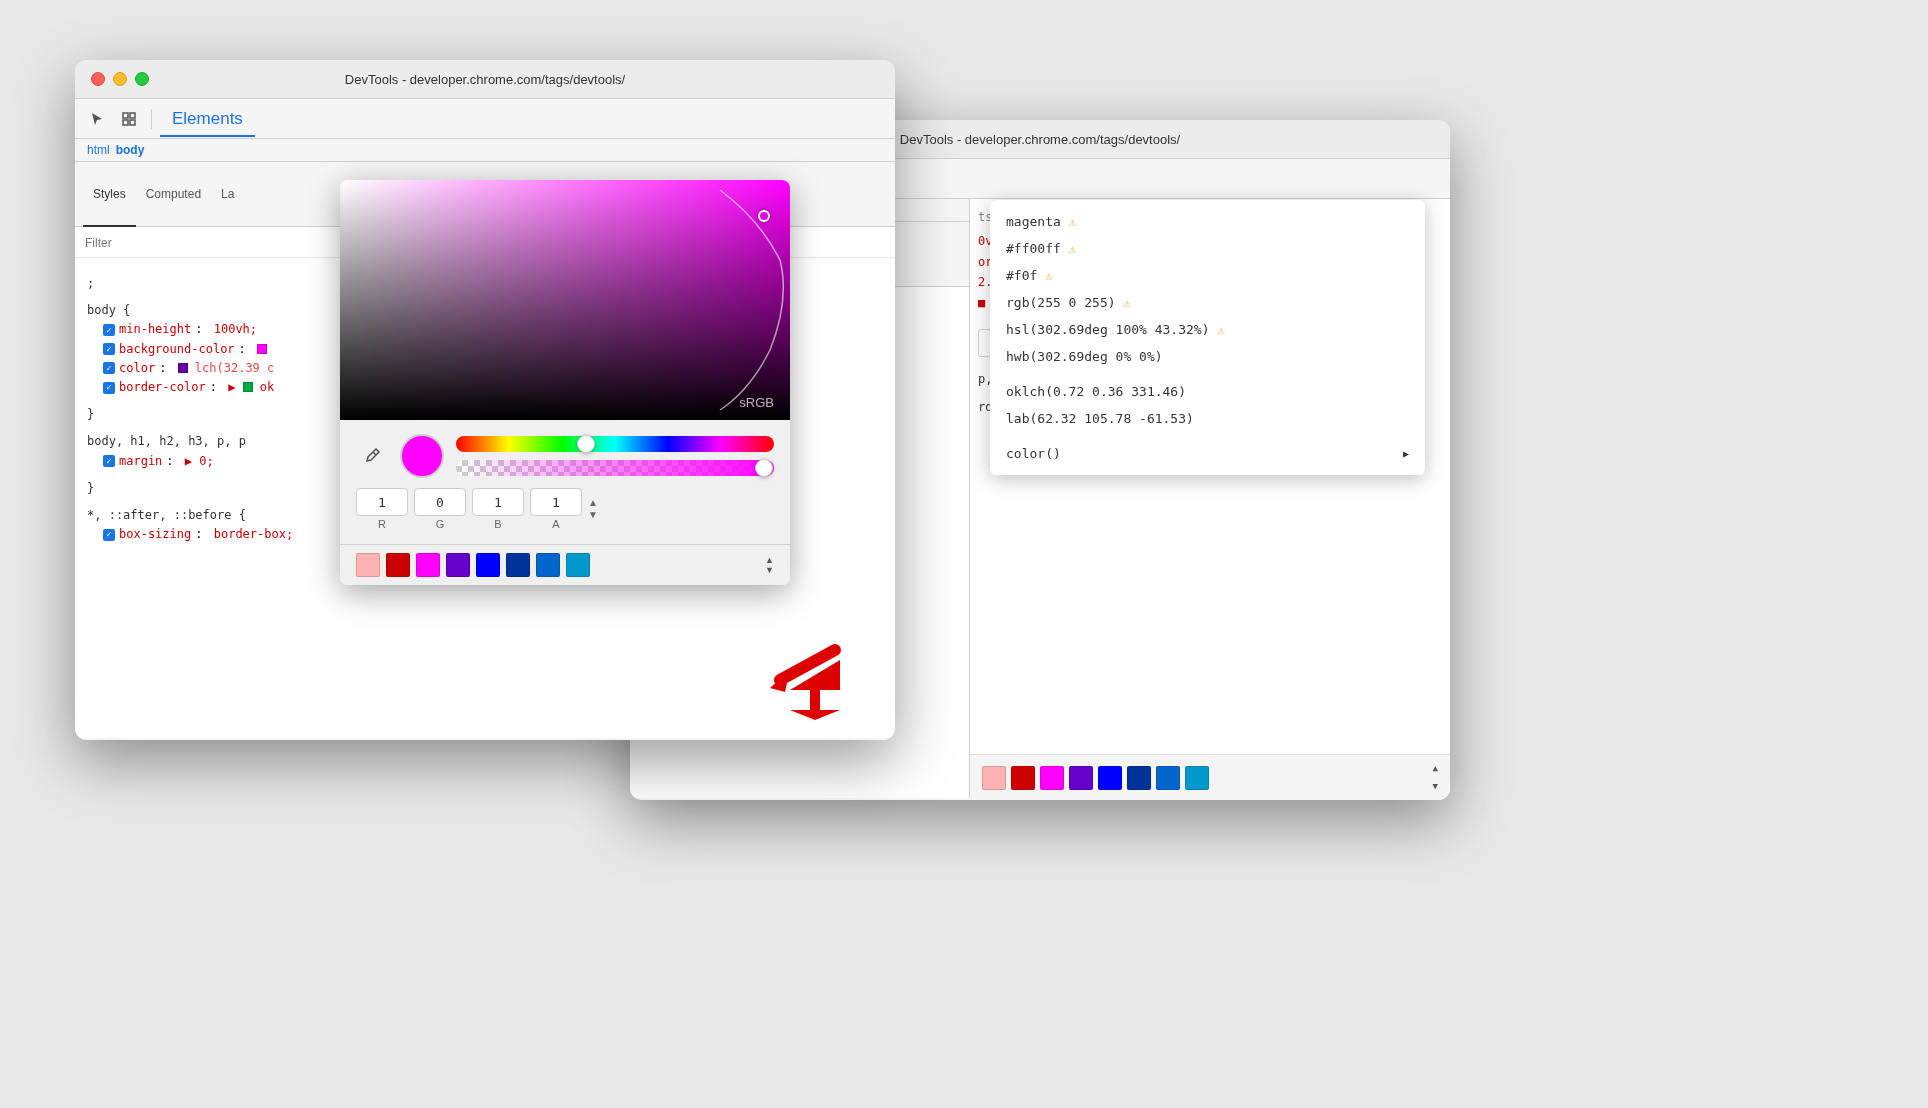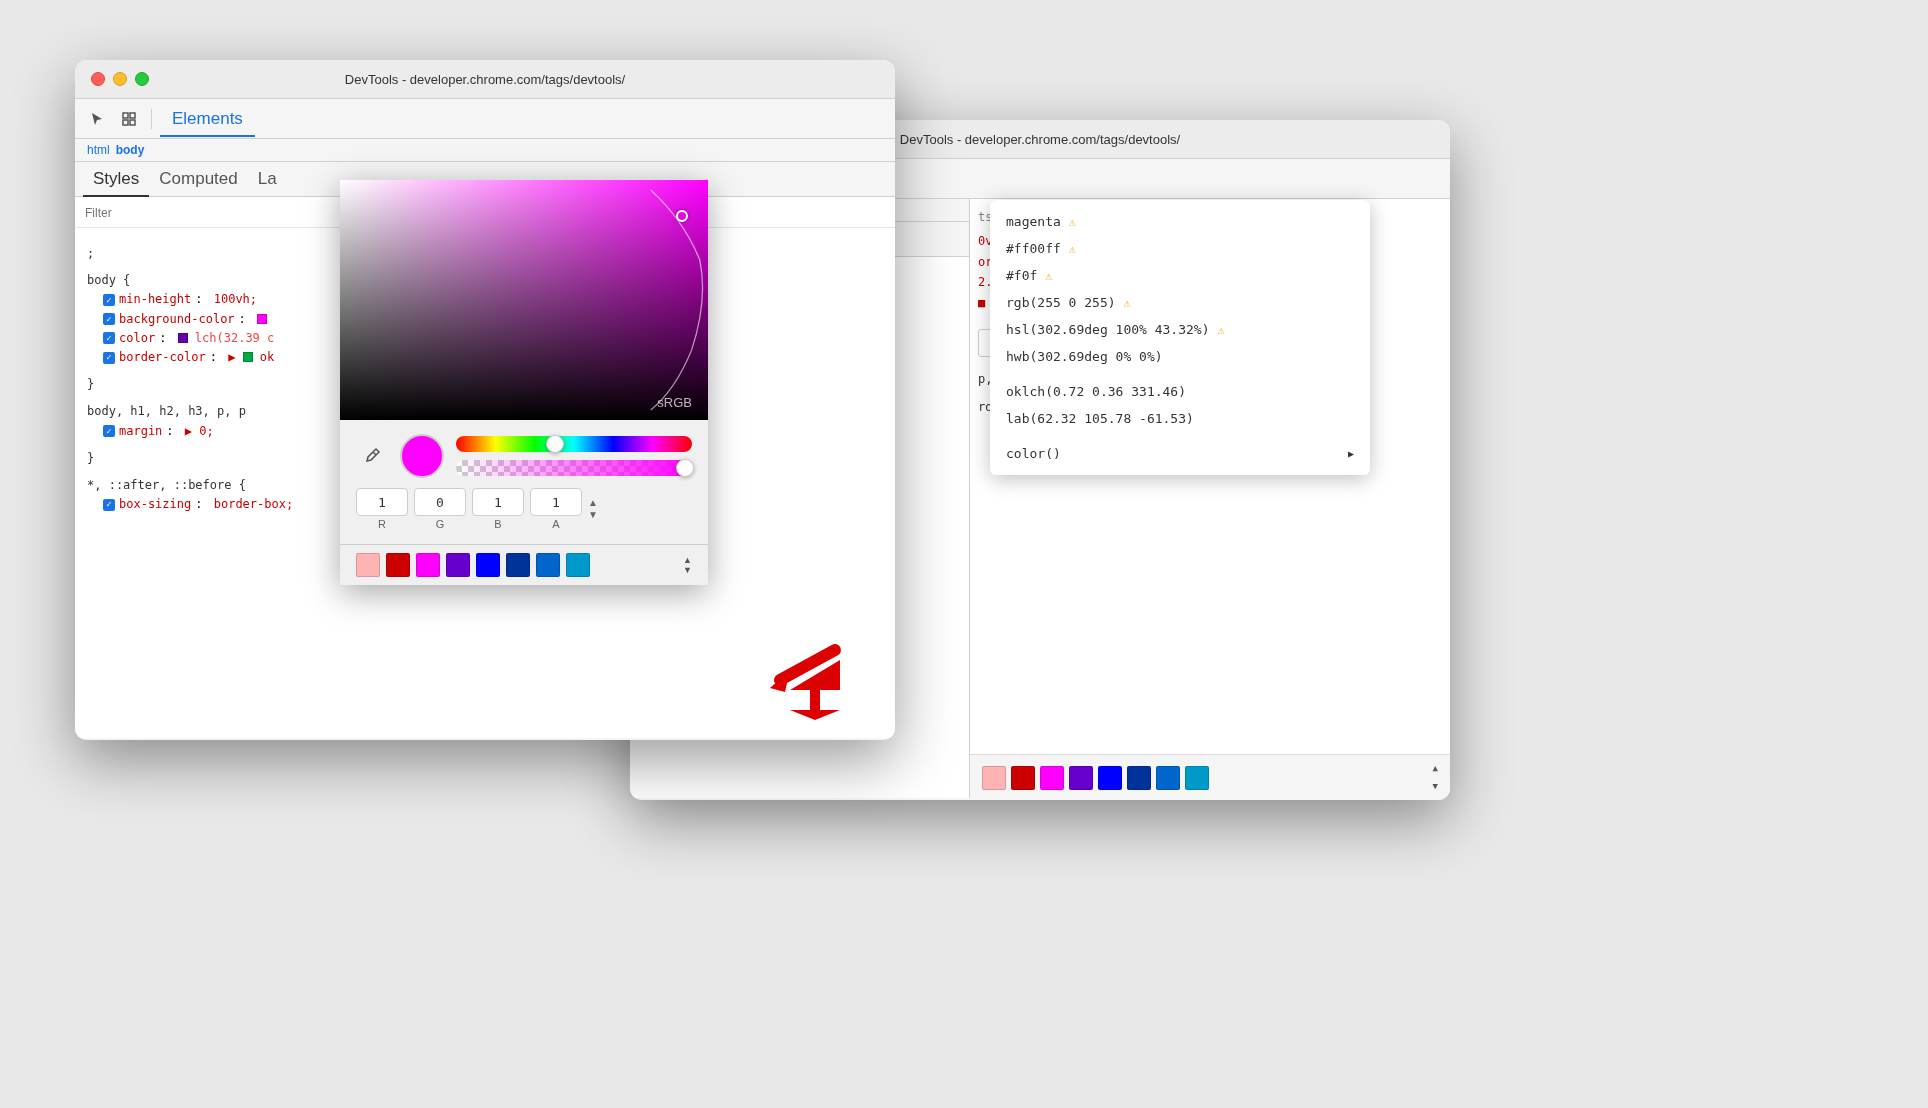--- a/index.html
+++ b/index.html
@@ -139,22 +139,22 @@
     }
 
     .panel-tabs {
       display: flex;
       border-bottom: 1px solid #d0d0d0;
       background: #f5f5f5;
       padding: 0 8px;
     }
 
     .panel-tab {
-      padding: 6px 10px;
-      font-size: 17px;
+      padding: 24px 10px;
+      font-size: 12px;
       color: #555;
       cursor: pointer;
       border-bottom: 2px solid transparent;
       position: relative;
       top: 1px;
     }
 
     .panel-tab.active {
       color: #333;
       border-bottom: 2px solid #333;
@@ -220,23 +220,23 @@
       height: 10px;
       display: inline-block;
       border: 1px solid rgba(0,0,0,0.2);
       vertical-align: middle;
       cursor: pointer;
     }
 
     
     .color-picker-popup {
       position: absolute;
-      width: 368px;
+      width: 450px;
       background: #ffffff;
-      border-radius: 0;
+      border-radius: 8px;
       box-shadow: 0 8px 32px rgba(0,0,0,0.35);
       top: 180px;
       left: 340px;
       z-index: 100;
       overflow: hidden;
     }
 
     .color-canvas {
       width: 100%;
       height: 240px;
@@ -411,21 +411,21 @@
 
     .swatch-arrows {
       margin-left: auto;
       display: flex;
       flex-direction: column;
     }
 
     
     .color-dropdown {
       position: absolute;
-      width: 380px;
+      width: 435px;
       background: white;
       border-radius: 6px;
       box-shadow: 0 4px 20px rgba(0,0,0,0.25);
       top: 200px;
       left: 990px;
       z-index: 50;
       padding: 8px 0;
     }
 
     .dropdown-item {

